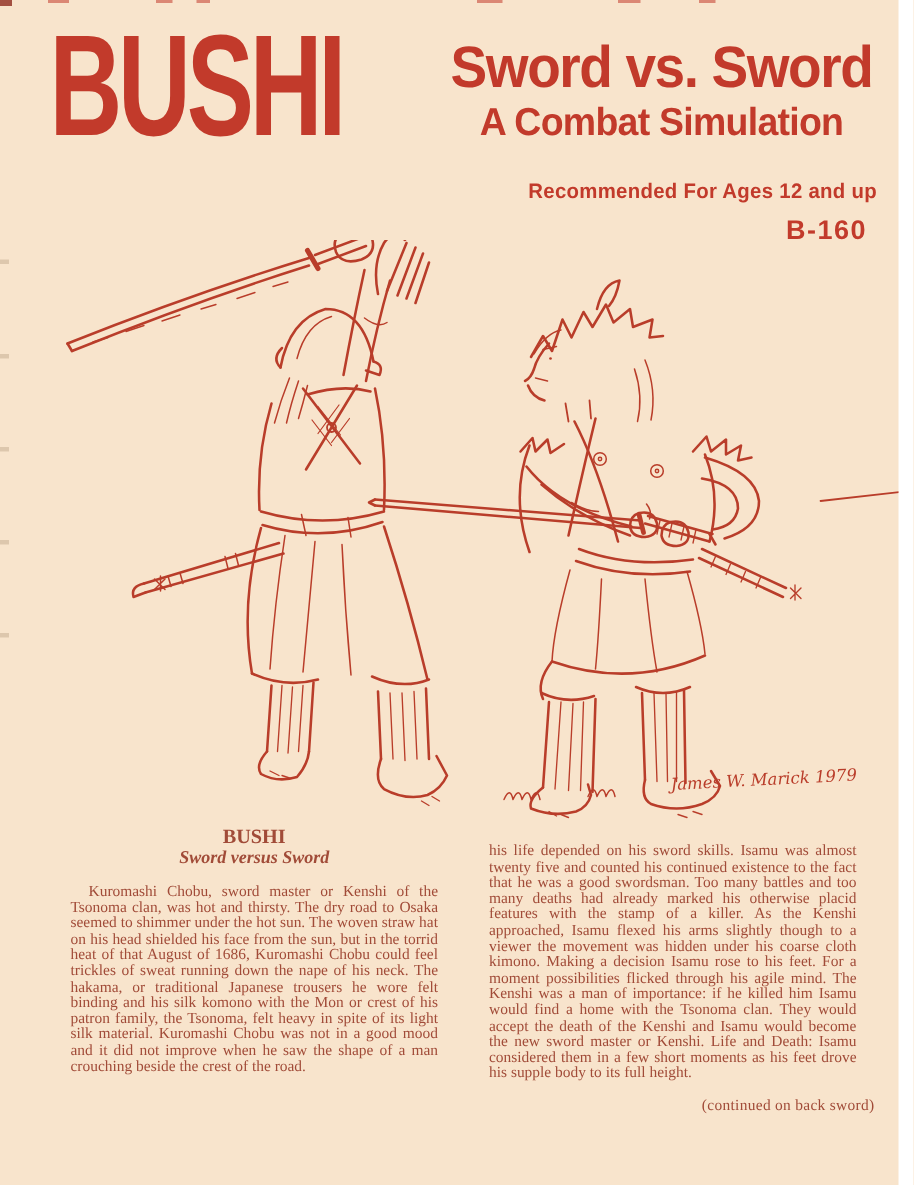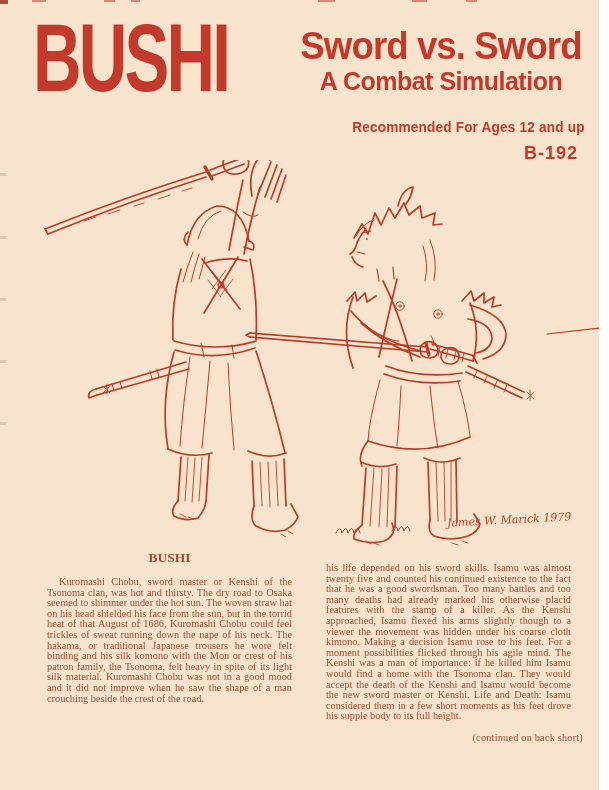--- a/index.html
+++ b/index.html
@@ -92,21 +92,21 @@
   <div class="bind-notch" style="top:298px"></div>
   <div class="bind-notch" style="top:360px"></div>
   <div class="bind-notch" style="top:422px"></div>
 
   <div class="big-title">BUSHI</div>
   <div class="subtitle-block">
     <div class="subtitle">Sword vs. Sword</div>
     <div class="tagline">A Combat Simulation</div>
   </div>
   <div class="age-note">Recommended For Ages 12 and up</div>
-  <div class="product-code">B-192</div>
+  <div class="product-code">B-160</div>
 
   <svg class="art" width="609" height="390" viewBox="0 160 609 390" fill="none" stroke="#b93d2a" stroke-linecap="round" stroke-linejoin="round">
     <g stroke-width="1.7">
 
       <path d="M45,229 Q128,196 206,172"></path>
       <path d="M48,234 Q130,201 206,177"></path>
       <path d="M45,229 L48,234"></path>
       <g stroke-width=".9">
         <path d="M62,228 l10,-3 M84,221 l12,-4 M108,214 l12,-4 M134,206 l10,-3 M158,199 l12,-4 M182,191 l10,-3"></path>
       </g>
@@ -257,21 +257,22 @@
       </g>
 
       <path d="M547,334 L609,327" stroke-width="1.2"></path>
     </g>
   </svg>
   <div class="signature">James W. Marick 1979</div>
 
   <div class="story">
     <div class="col">
       <h3 class="col-heading">BUSHI</h3>
+      <div class="col-subheading">Sword versus Sword</div>
       <p>Kuromashi Chobu, sword master or Kenshi of the Tsonoma clan, was hot and thirsty. The dry road to Osaka seemed to shimmer under the hot sun. The woven straw hat on his head shielded his face from the sun, but in the torrid heat of that August of 1686, Kuromashi Chobu could feel trickles of sweat running down the nape of his neck. The hakama, or traditional Japanese trousers he wore felt binding and his silk komono with the Mon or crest of his patron family, the Tsonoma, felt heavy in spite of its light silk material. Kuromashi Chobu was not in a good mood and it did not improve when he saw the shape of a man crouching beside the crest of the road.</p>
     </div>
     <div class="col">
       <p class="no-indent">his life depended on his sword skills. Isamu was almost twenty five and counted his continued existence to the fact that he was a good swordsman. Too many battles and too many deaths had already marked his otherwise placid features with the stamp of a killer. As the Kenshi approached, Isamu flexed his arms slightly though to a viewer the movement was hidden under his coarse cloth kimono. Making a decision Isamu rose to his feet. For a moment possibilities flicked through his agile mind. The Kenshi was a man of importance: if he killed him Isamu would find a home with the Tsonoma clan. They would accept the death of the Kenshi and Isamu would become the new sword master or Kenshi. Life and Death: Isamu considered them in a few short moments as his feet drove his supple body to its full height.</p>
-      <div class="continue-note">(continued on back short)</div>
+      <div class="continue-note">(continued on back sword)</div>
     </div>
   </div>
 
 </div>
 
 </body></html>

